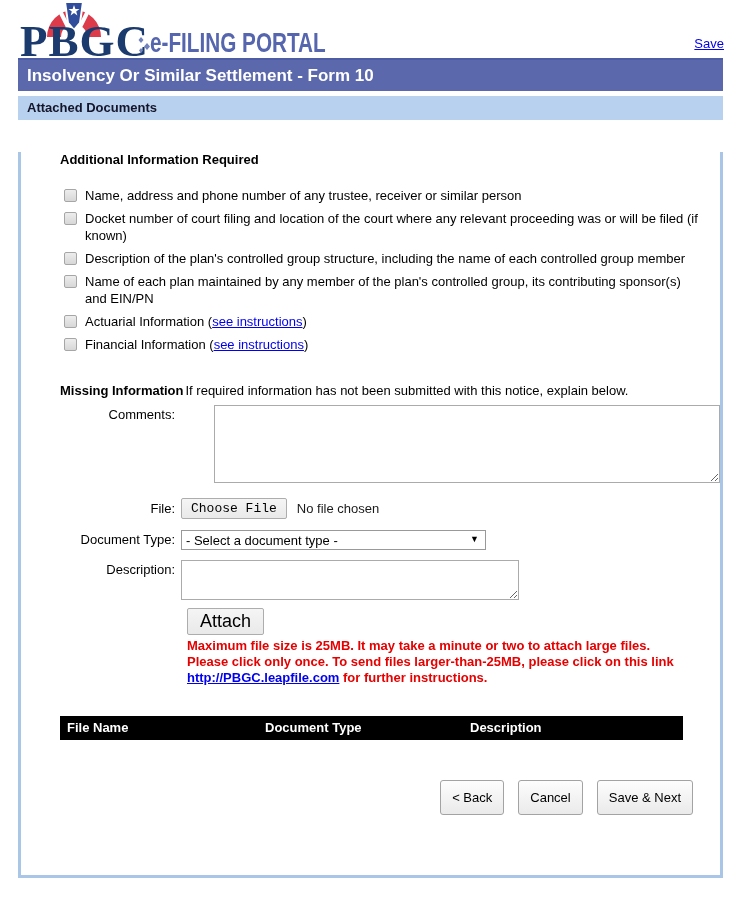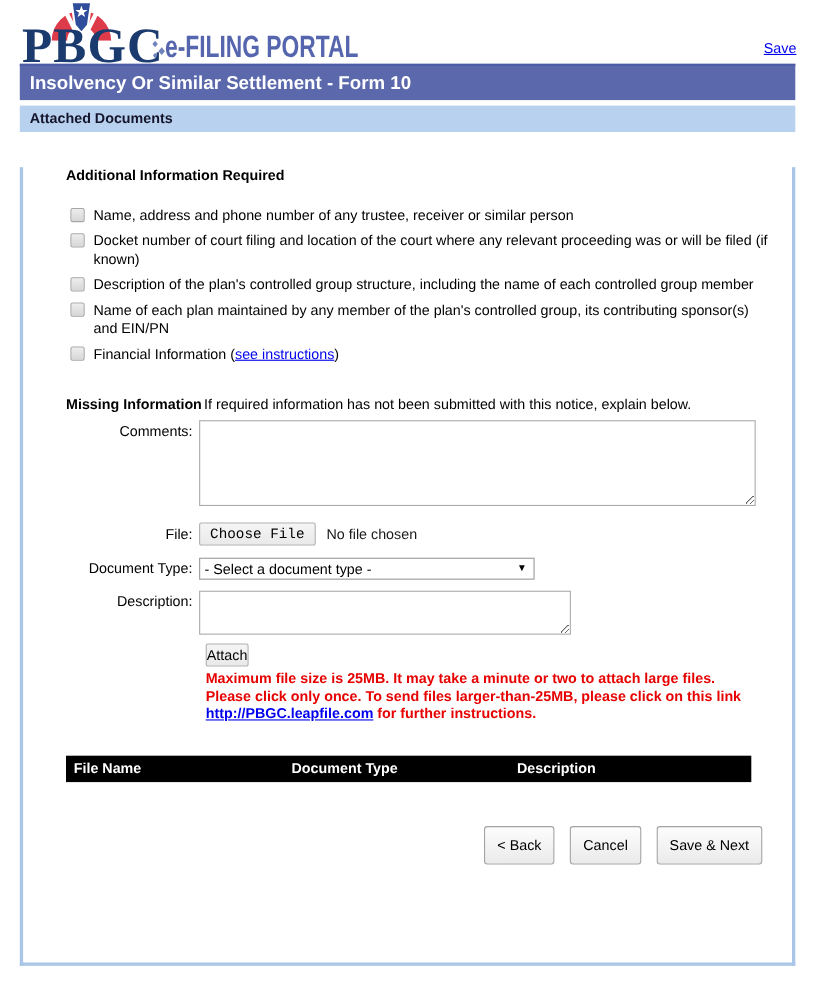--- a/index.html
+++ b/index.html
@@ -38,39 +38,39 @@
 
   .missing { margin:29px 0 0 39px; line-height:17px; max-width:640px; }
   .missing b { margin-right:2px; }
 
   
   .frow { display:flex; align-items:flex-start; }
   .frow.center { align-items:center; }
   .flabel { width:160px; flex:0 0 auto; text-align:right; padding-right:6px; line-height:20px; }
   textarea { border:1px solid #ababab; font-family:"Liberation Sans", sans-serif; font-size:13px;
              padding:2px 3px; resize:both; background:#fff; }
-  .comments-row { margin-top:6px; }
+  .comments-row { margin-top:6px;justify-content:space-between; }
   .comments-box { width:506px; height:78px; }
   .file-row { margin-top:15px; }
   .file-btn { font-family:Liberation Mono, monospace; font-size:13px; color:#000;
               border:1px solid #adadad; background:linear-gradient(#f5f5f5,#e9e9e9);
               border-radius:2px; padding:2px 9px; cursor:pointer; }
   .file-status { margin-left:10px; color:#1a1a1a; }
   .doctype-row { margin-top:11px; }
   .select-wrap { position:relative; width:305px; }
   select { appearance:none; -webkit-appearance:none; width:305px; height:20px; border:1px solid #999;
            border-radius:0; background:#fff; font-family:"Liberation Sans", sans-serif; font-size:13px;
            padding:0 20px 0 4px; color:#000; }
   .select-arrow { position:absolute; right:7px; top:5px; font-size:9px; line-height:9px; color:#000; pointer-events:none; }
   .desc-row { margin-top:10px; }
   .desc-box { width:338px; height:40px; }
   .attach-row { margin:8px 0 0 166px; }
-  .attach-btn { font-family:"Liberation Sans", sans-serif; font-size:13px; color:#000;
+  .attach-btn { font-family:"Liberation Sans", sans-serif; font-size:18px; color:#000;
                 border:1px solid #adadad; background:linear-gradient(#f5f5f5,#e9e9e9);
-                border-radius:2px; padding:2px 0; cursor:pointer; }
+                border-radius:2px; padding:2px 12px; cursor:pointer; }
   .warning { margin:3px 0 0 166px; width:494px; color:#e60000; font-weight:bold; line-height:16px; }
   .warning a { color:#0000ee; text-decoration:underline; }
 
   
   .tbl { margin:30px 0 0 39px; width:623px; }
   .tbl-head { display:flex; background:#000; color:#fff; font-weight:bold; height:24px; line-height:24px; }
   .th { padding-left:7px; }
   .th1 { width:198px; }
   .th2 { width:205px; }
   .th3 { flex:1; }
@@ -125,20 +125,24 @@
       <div class="check-row">
         <input type="checkbox" class="cb" style="">
         <span class="check-label"><span>Description of the plan's controlled group structure, including the name of each controlled group member</span><a class="link"></a><span></span></span>
       </div>
       <div class="check-row">
         <input type="checkbox" class="cb" style="">
         <span class="check-label"><span>Name of each plan maintained by any member of the plan's controlled group, its contributing sponsor(s) and EIN/PN</span><a class="link"></a><span></span></span>
       </div>
       <div class="check-row">
         <input type="checkbox" class="cb" style="">
+        <span class="check-label"><span>Actuarial Information (</span><a class="link">see instructions</a><span>)</span></span>
+      </div>
+      <div class="check-row">
+        <input type="checkbox" class="cb" style="">
         <span class="check-label"><span>Financial Information (</span><a class="link">see instructions</a><span>)</span></span>
       </div>
     </div>
 
     <div class="missing">
       <b>Missing Information</b><span>If required information has not been submitted with this notice, explain below.</span>
     </div>
 
     <div class="frow comments-row">
       <div class="flabel">Comments:</div>

